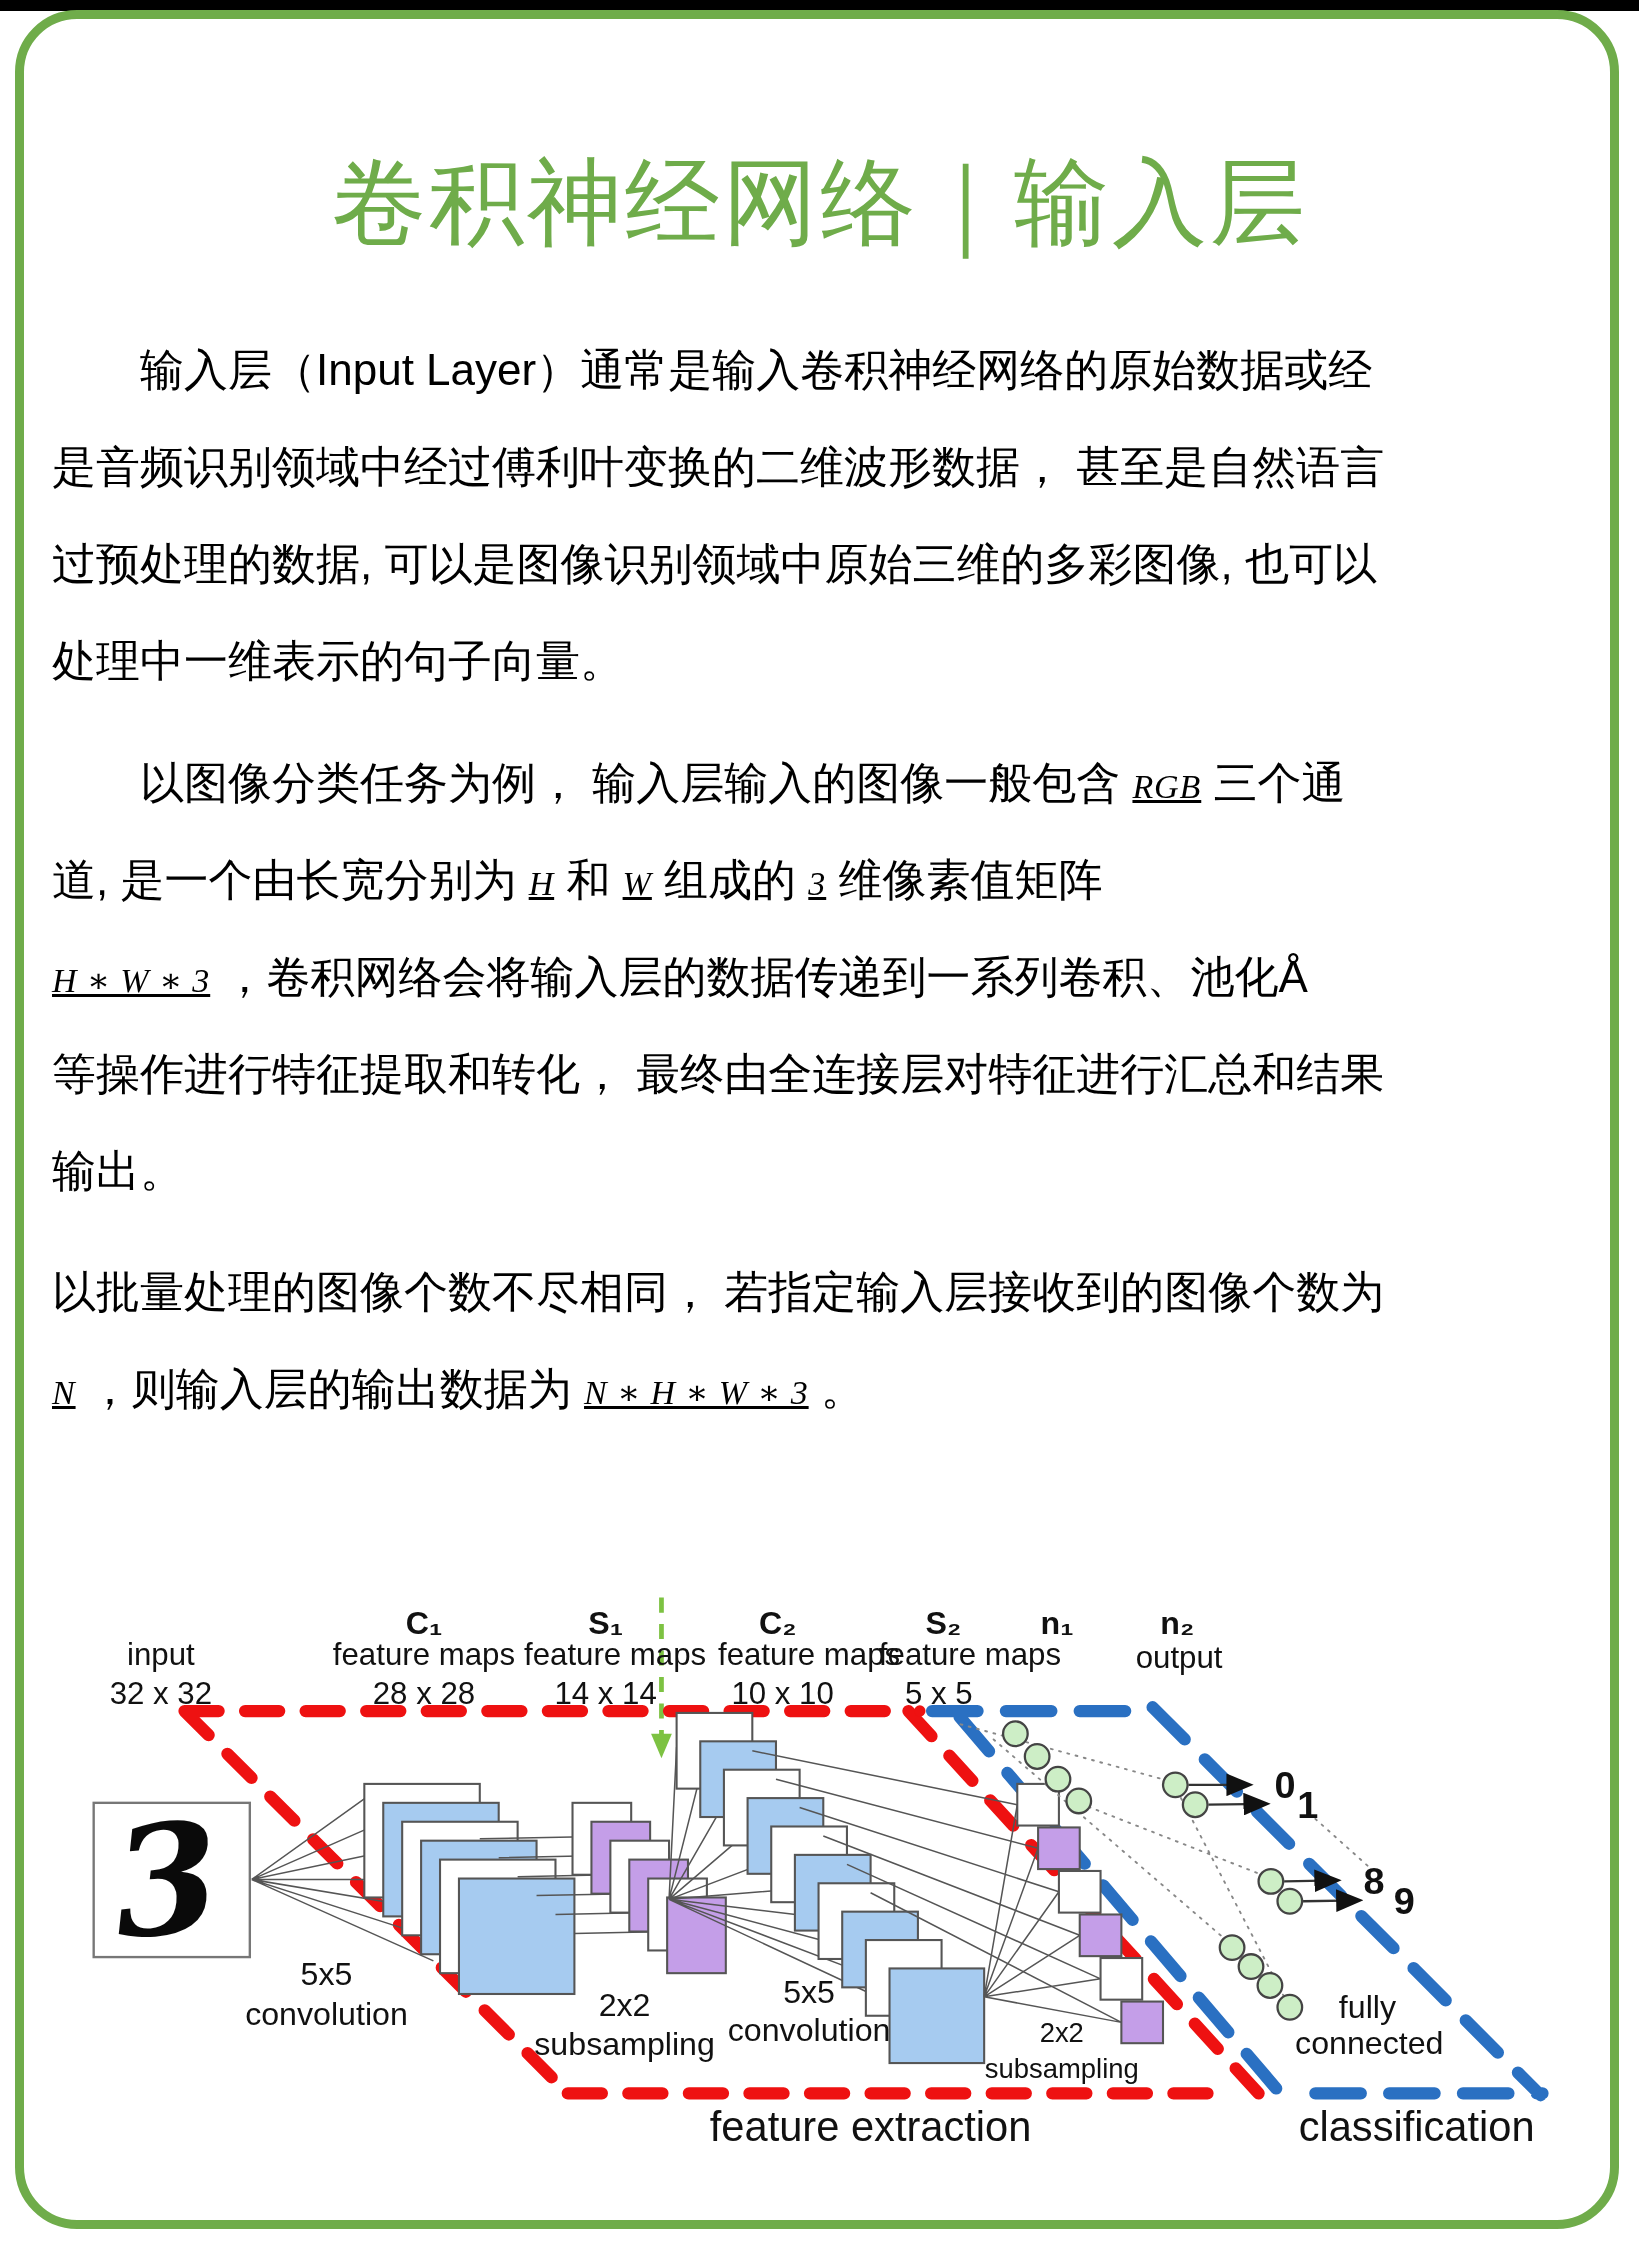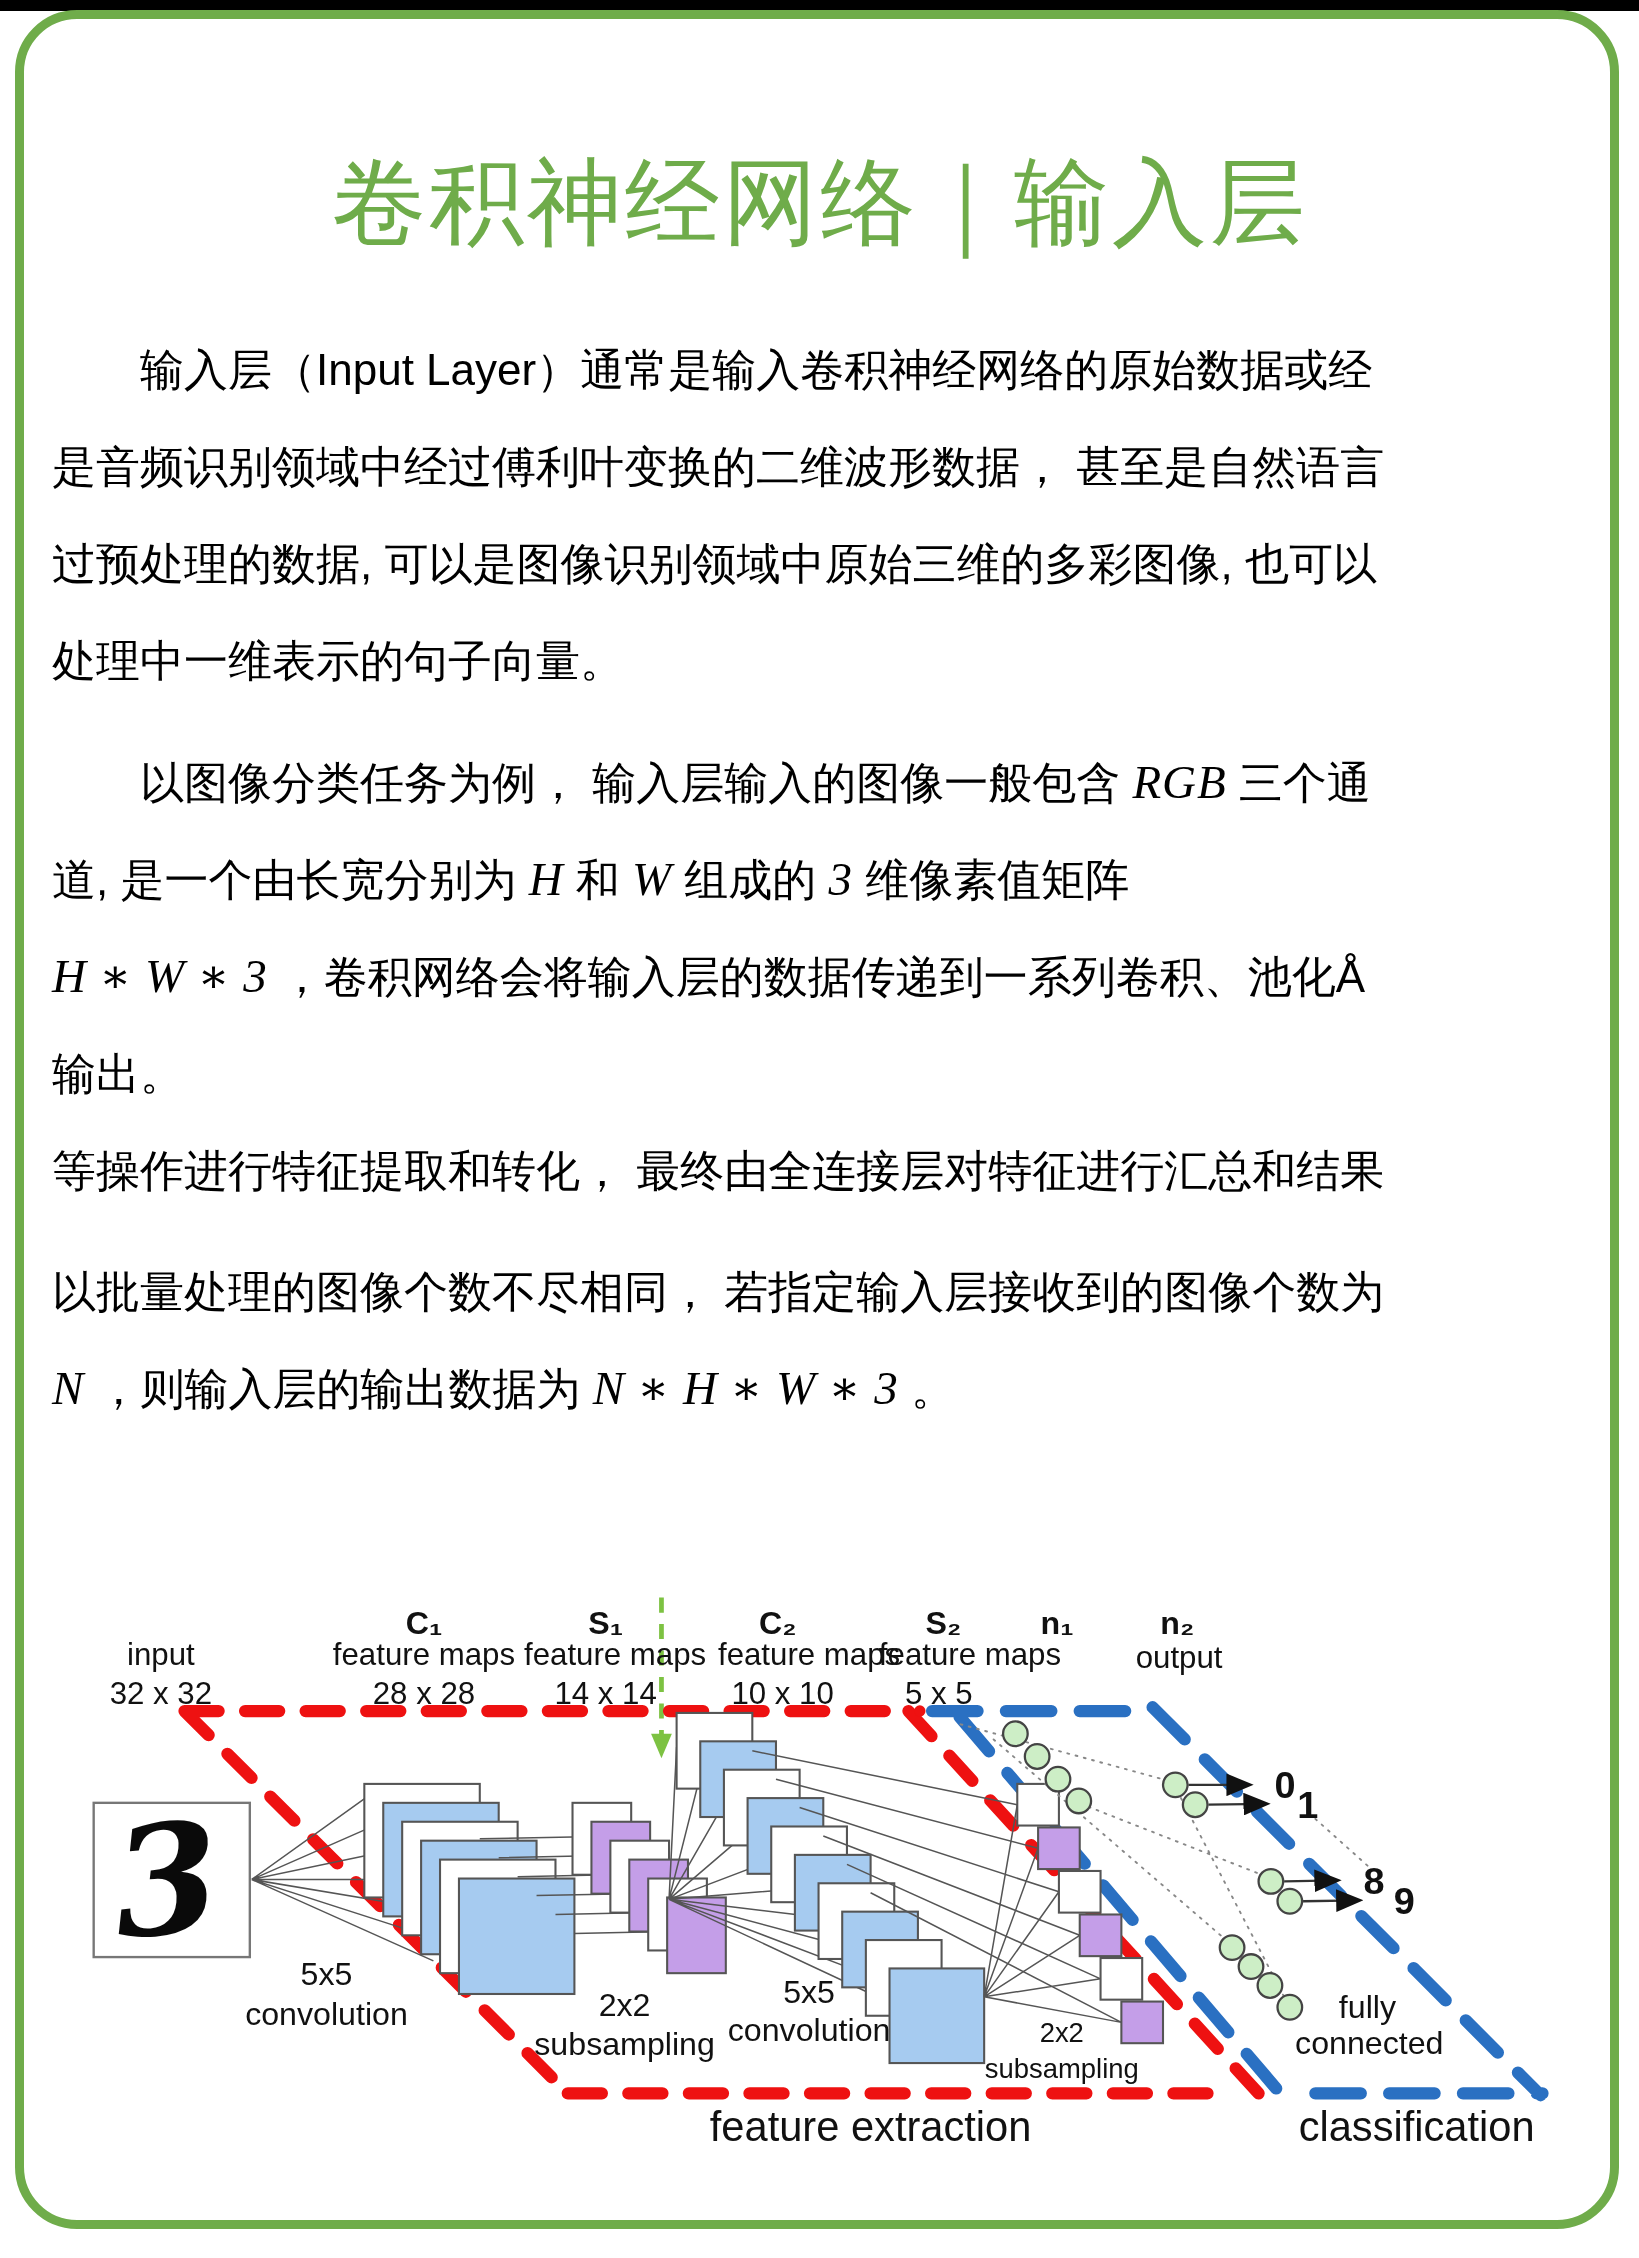--- a/index.html
+++ b/index.html
@@ -11,21 +11,21 @@
              color:#b9b9b9;font-size:25.6px;}
   .frame{position:absolute;left:15px;top:10.4px;width:1586px;height:2201px;
          border:9.5px solid #6fac4a;border-radius:62px;}
   .title{position:absolute;left:0;top:140px;width:1639px;text-align:center;
          color:#6fac4a;font-size:95px;font-weight:normal;letter-spacing:2.8px;}
   .article{position:absolute;left:52px;top:321px;width:1543px;color:#000000;}
   .para{margin:0;}
   .para + .para{margin-top:24.6px;}
   .tline{height:97px;line-height:97px;font-size:44px;white-space:nowrap;}
   .math{font-family:"Liberation Serif","DejaVu Serif",serif;font-style:italic;
-        font-size:47px;letter-spacing:0.9px;}
+        font-size:34px;letter-spacing:0.9px;text-decoration:underline;}
   .diagram{position:absolute;left:0;top:1552px;width:1639px;height:672px;}
   
   .ln{stroke:#555;stroke-width:1.6;fill:none;}
   .dot{stroke:#888;stroke-width:2;fill:none;stroke-dasharray:2 7;stroke-linecap:round;}
   .wrect{fill:#ffffff;stroke:#555;stroke-width:2.2;}
   .brect{fill:#a6cbf0;stroke:#555;stroke-width:2.2;}
   .prect{fill:#c49ee8;stroke:#555;stroke-width:2.2;}
   .neuron{fill:#cdeec6;stroke:#444;stroke-width:2.4;}
   .redline{stroke:#ee1111;stroke-width:13;fill:none;stroke-dasharray:36 28;stroke-linecap:round;}
   .blueline{stroke:#2a70c2;stroke-width:13;fill:none;stroke-dasharray:48 30;stroke-linecap:round;}
@@ -51,22 +51,22 @@
       <div class="para">
         <div class="tline"><span>　　输入层（Input Layer）通常是输入卷积神经网络的原始数据或经</span></div>
         <div class="tline"><span>是音频识别领域中经过傅利叶变换的二维波形数据， 甚至是自然语言</span></div>
         <div class="tline"><span>过预处理的数据, 可以是图像识别领域中原始三维的多彩图像, 也可以</span></div>
         <div class="tline"><span>处理中一维表示的句子向量。</span></div>
       </div>
       <div class="para">
         <div class="tline"><span>　　以图像分类任务为例， 输入层输入的图像一般包含 </span><span class="math">RGB</span><span> 三个通</span></div>
         <div class="tline"><span>道, 是一个由长宽分别为 </span><span class="math">H</span><span> 和 </span><span class="math">W</span><span> 组成的 </span><span class="math">3</span><span> 维像素值矩阵</span></div>
         <div class="tline"><span class="math">H ∗ W ∗ 3</span><span> ，卷积网络会将输入层的数据传递到一系列卷积、池化Å</span></div>
+        <div class="tline"><span>等操作进行特征提取和转化， 最终由全连接层对特征进行汇总和结果</span></div>
         <div class="tline"><span>输出。</span></div>
-        <div class="tline"><span>等操作进行特征提取和转化， 最终由全连接层对特征进行汇总和结果</span></div>
       </div>
       <div class="para">
         <div class="tline"><span>以批量处理的图像个数不尽相同， 若指定输入层接收到的图像个数为</span></div>
         <div class="tline"><span class="math">N</span><span> ，则输入层的输出数据为 </span><span class="math">N ∗ H ∗ W ∗ 3</span><span> 。</span></div>
       </div>
     </div>
 
   <svg class="diagram" viewBox="0 1640 1732 710" width="1639" height="672" xmlns="http://www.w3.org/2000/svg">
     <defs>
       <marker id="ah" markerWidth="12" markerHeight="10" refX="10" refY="5" orient="auto">

